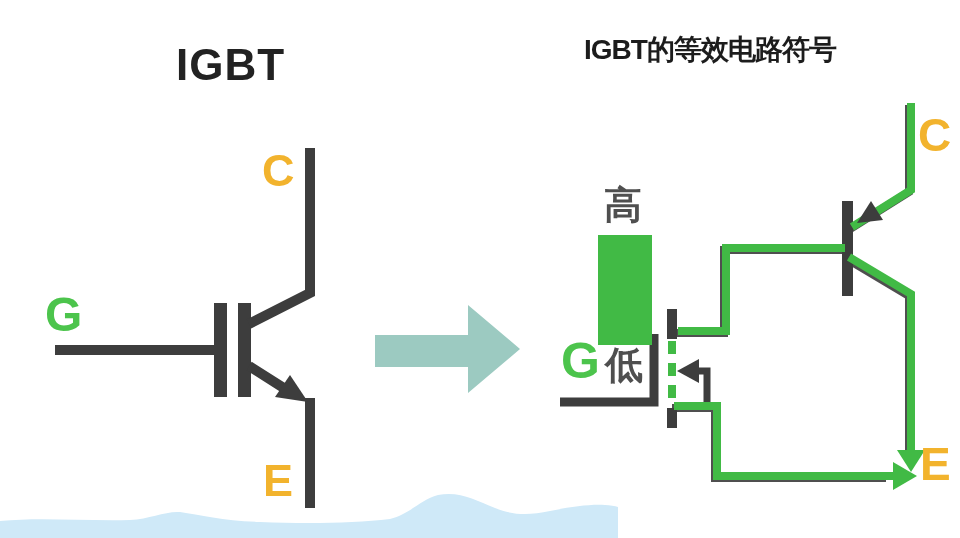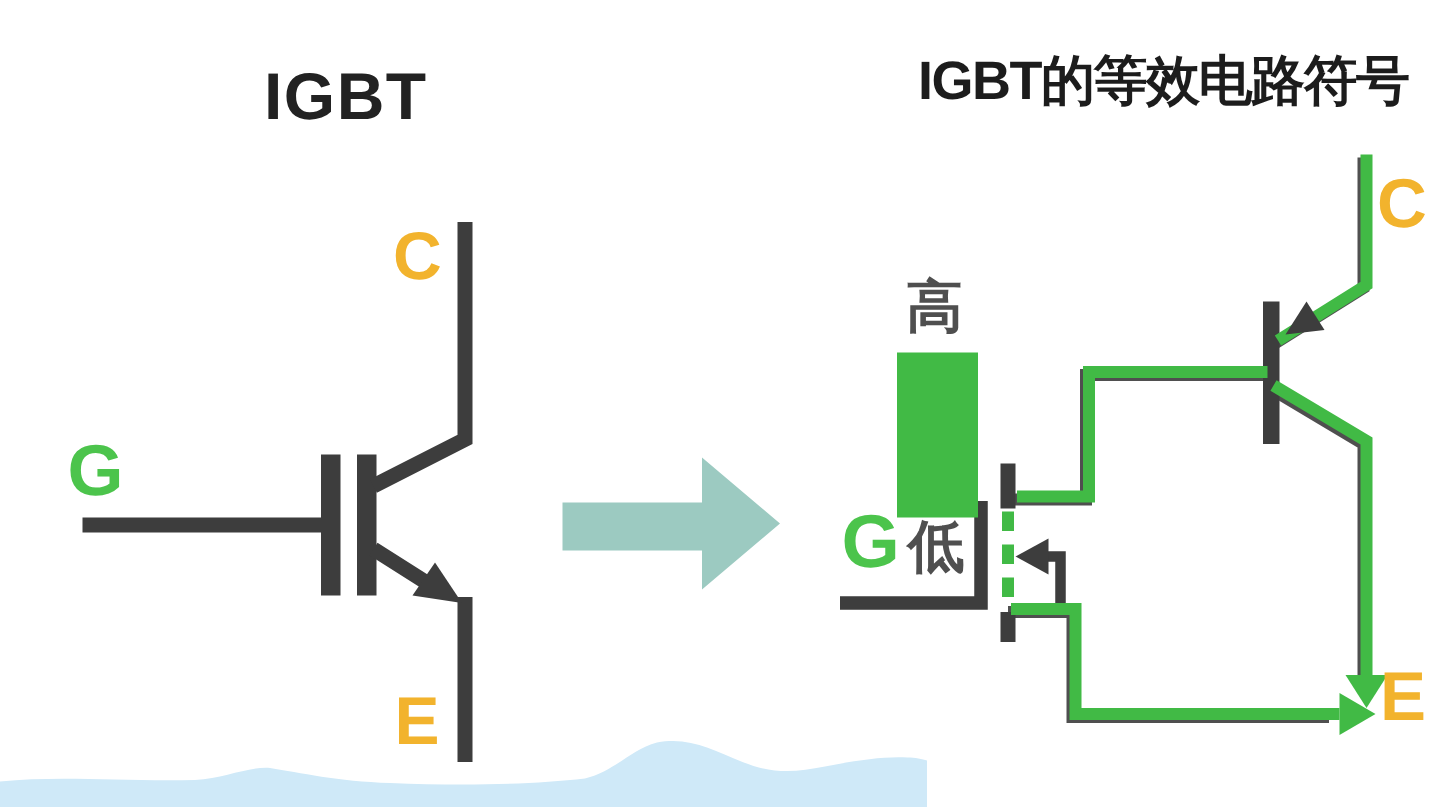--- a/index.html
+++ b/index.html
@@ -5,21 +5,21 @@
   html,body{margin:0;padding:0;}
   body{
     width:960px;height:538px;position:relative;overflow:hidden;
     background:var(--background,#fff);
     font-family:"Liberation Sans","DejaVu Sans",sans-serif;
   }
   .stage{position:absolute;inset:0;width:960px;height:538px;}
   svg.art{position:absolute;left:0;top:0;width:960px;height:538px;}
   .lbl{position:absolute;line-height:1;white-space:nowrap;user-select:none;}
   .title{color:#222;font-weight:600;font-size:44px;letter-spacing:1px;}
-  .title-cjk{color:#1c1c1c;font-weight:700;font-size:36px;letter-spacing:-1px;margin-left:28px;}
+  .title-cjk{color:#1c1c1c;font-weight:700;font-size:28px;letter-spacing:-1px;}
   .pin{font-weight:700;}
   .pin-green{color:var(--label-green,#4cc44c);}
   .pin-orange{color:var(--label-orange,#f2b32d);}
   .cjk-note{color:var(--label-gray,#4f4f4f);font-weight:600;font-size:38px;}
   
   .sd{stroke:var(--circuit-dark,#3d3d3d);fill:none;}
   .sg{stroke:var(--circuit-green,#41ba45);fill:none;}
   .fd{fill:var(--circuit-dark,#3d3d3d);stroke:none;}
   .fg{fill:var(--circuit-green,#41ba45);stroke:none;}
   .teal{fill:var(--arrow-teal,#9ccac1);stroke:none;}

